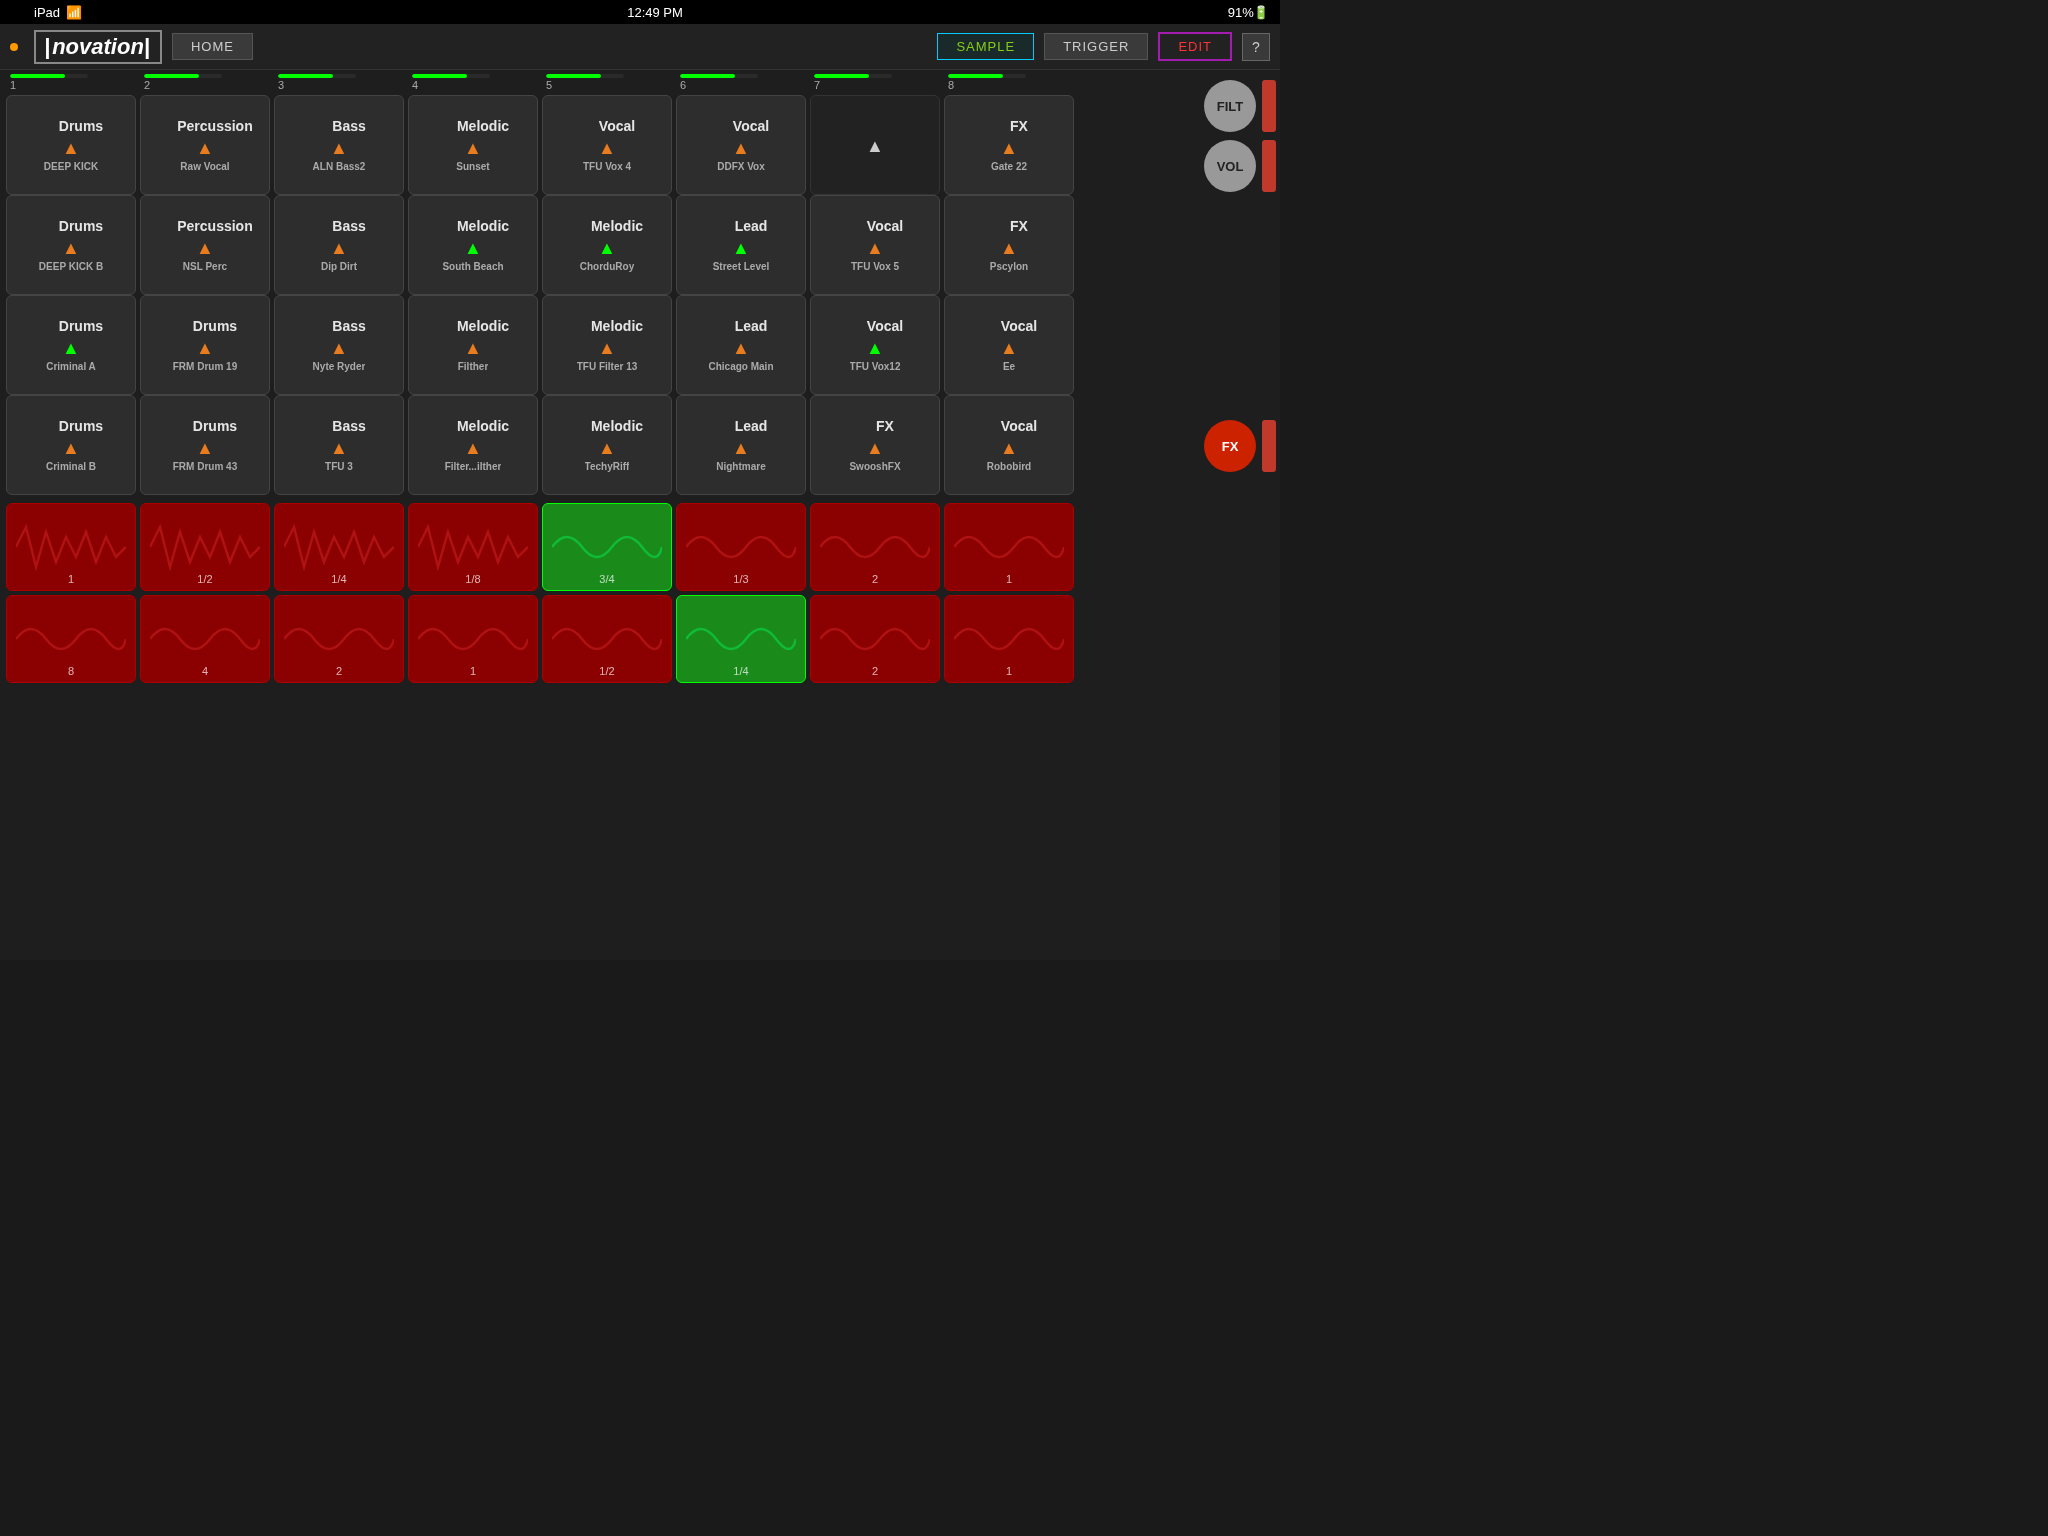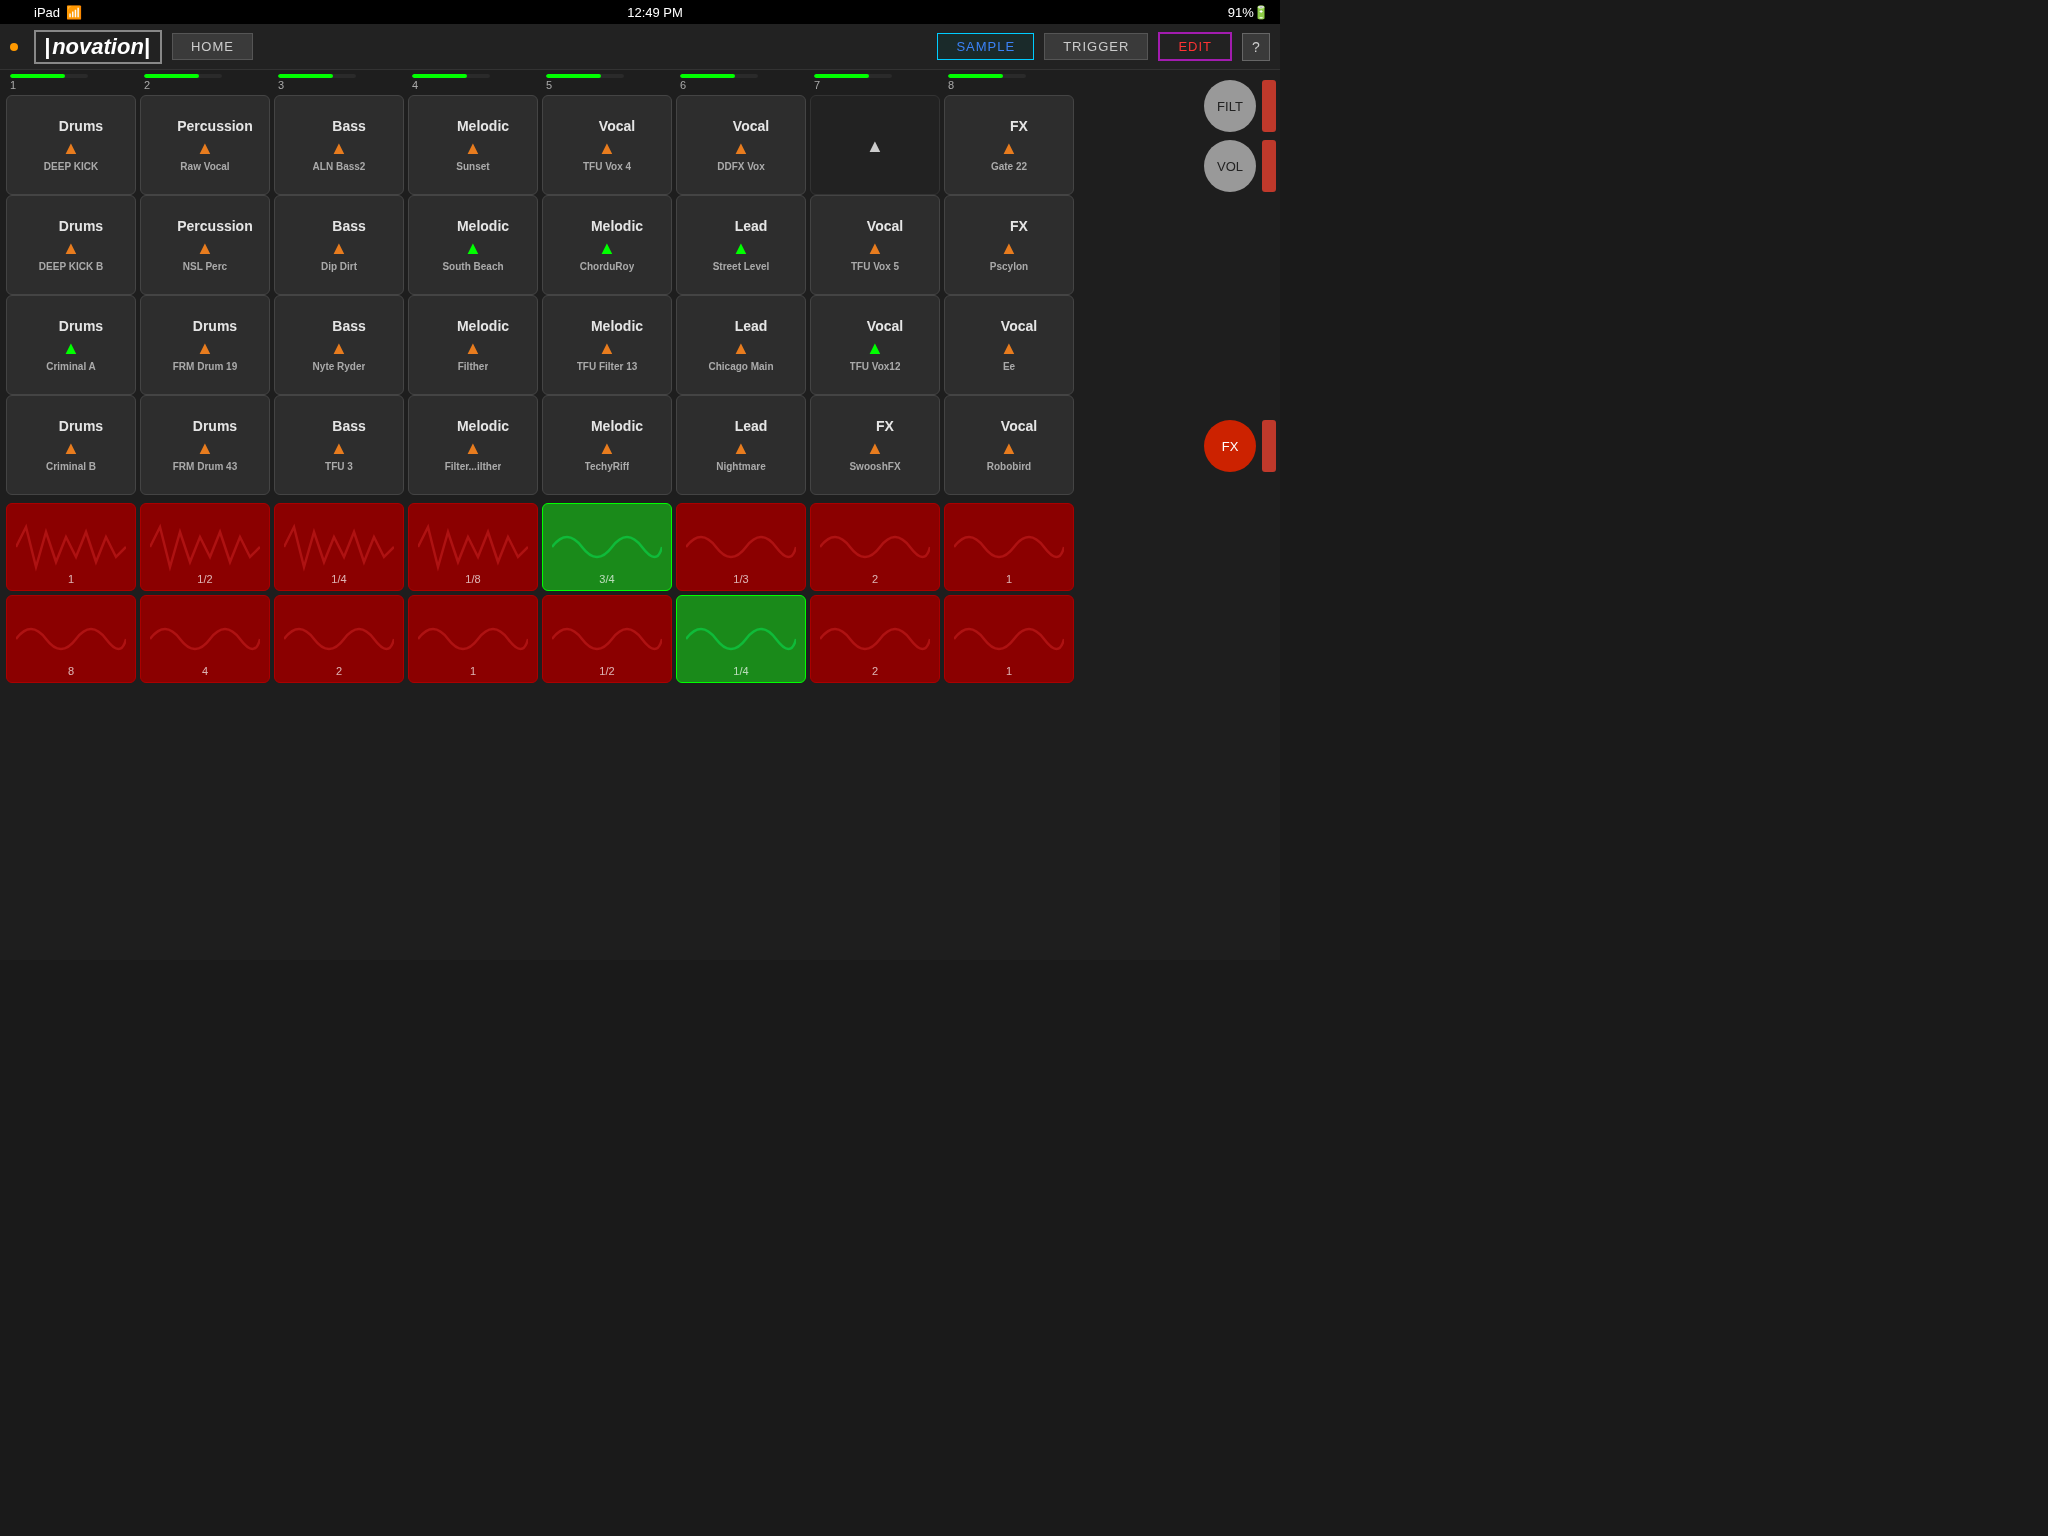--- a/index.html
+++ b/index.html
@@ -65,21 +65,21 @@
       font-size: 13px;
       cursor: pointer;
       letter-spacing: 1px;
     }
     .nav-btn-active {
       background: #222;
       color: #f33;
       border: 2px solid #a21caf;
     }
     .nav-btn-teal {
-      color: #3b82f6;
+      color: #84cc16;
       background: #1a2a2a;
       border: 1px solid #0cf;
     }
     .spacer { flex: 1; }
     .help-btn {
       background: #3a3a3a;
       color: #ccc;
       border: 1px solid #666;
       width: 28px; height: 28px;
       font-size: 14px;
@@ -225,21 +225,21 @@
       display: flex;
       align-items: center;
       justify-content: center;
       opacity: 0.6;
     }
     .side-btn {
       width: 52px; height: 52px;
       background: #999;
       border-radius: 50%;
       color: #222;
-      font-weight: normal;
+      font-weight: bold;
       font-size: 13px;
       display: flex;
       align-items: center;
       justify-content: center;
       cursor: pointer;
       border: none;
     }
     .side-btn-red {
       background: #cc2200;
       color: #fff;

